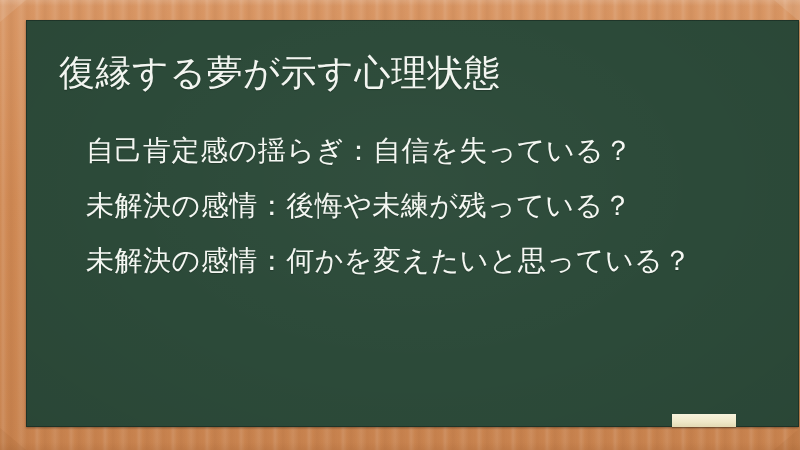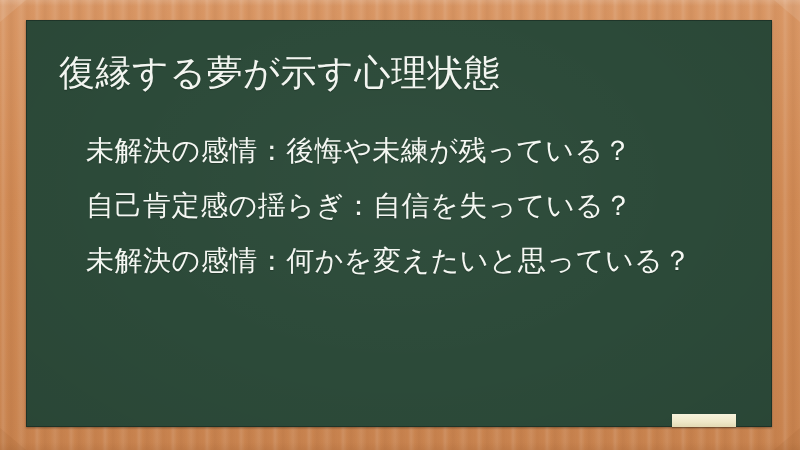--- a/index.html
+++ b/index.html
@@ -55,20 +55,21 @@
   .board {
     position: absolute;
     left: 26px;
     top: 20px;
     width: 746px;
     height: 407px;
     background: #2c4a39;
     box-shadow:
       inset 0 0 0 1px rgba(0,0,0,0.28),
       0 1px 2px rgba(0,0,0,0.35);
+    padding-left: 27px;
   }
   .board-inner-shade {
     position: absolute;
     inset: 0;
     background:
       radial-gradient(ellipse at 50% 40%, rgba(255,255,255,0.025) 0%, rgba(0,0,0,0.00) 55%, rgba(0,0,0,0.05) 100%);
     pointer-events: none;
   }
 
   
@@ -121,21 +122,21 @@
     <div class="miter miter-bl"></div>
     <div class="miter miter-br"></div>
   </div>
 
   <div class="board">
     <div class="board-inner-shade"></div>
 
     <div class="title">復縁する夢が示す心理状態</div>
 
     <div class="bullets">
+      <div class="bullet-line">自己肯定感の揺らぎ：自信を失っている？</div>
       <div class="bullet-line">未解決の感情：後悔や未練が残っている？</div>
-      <div class="bullet-line">自己肯定感の揺らぎ：自信を失っている？</div>
       <div class="bullet-line">未解決の感情：何かを変えたいと思っている？</div>
     </div>
   </div>
 
   <div class="eraser"></div>
 
 </div>
 
 </body></html>

